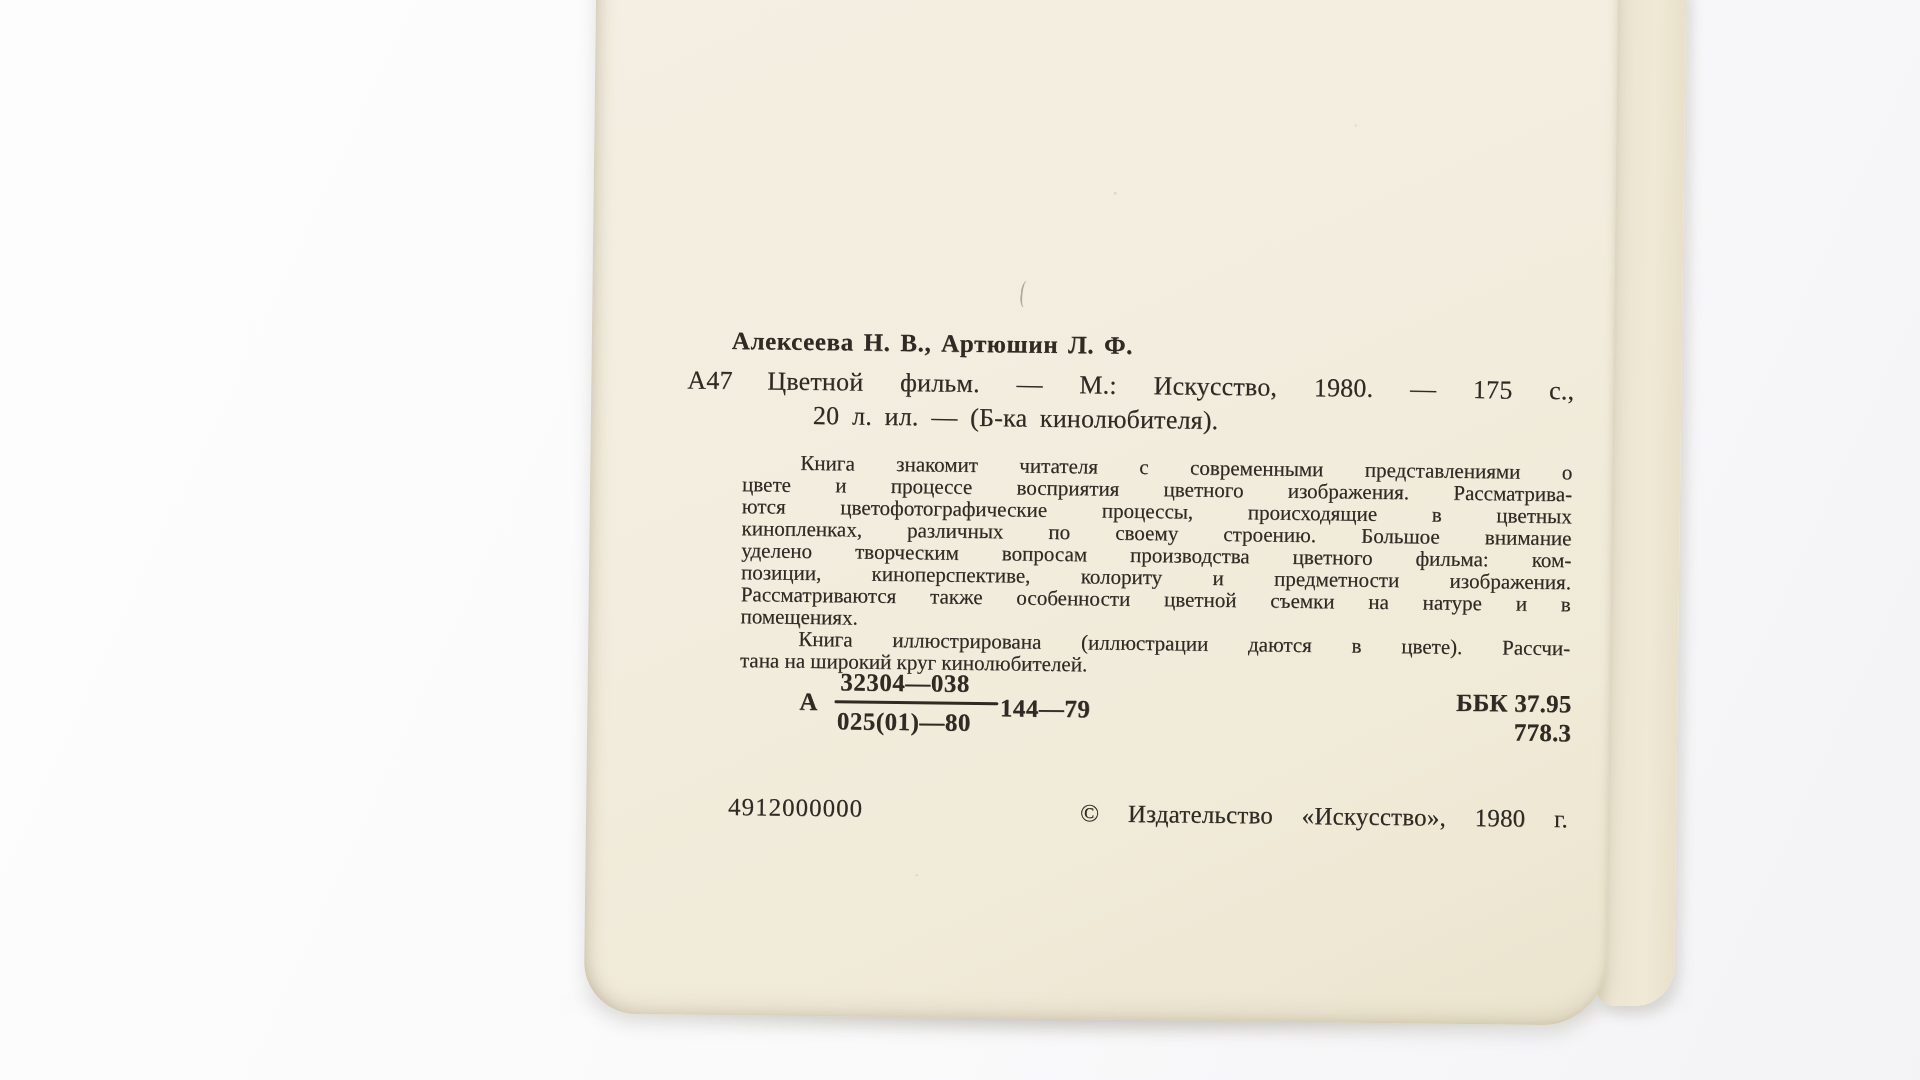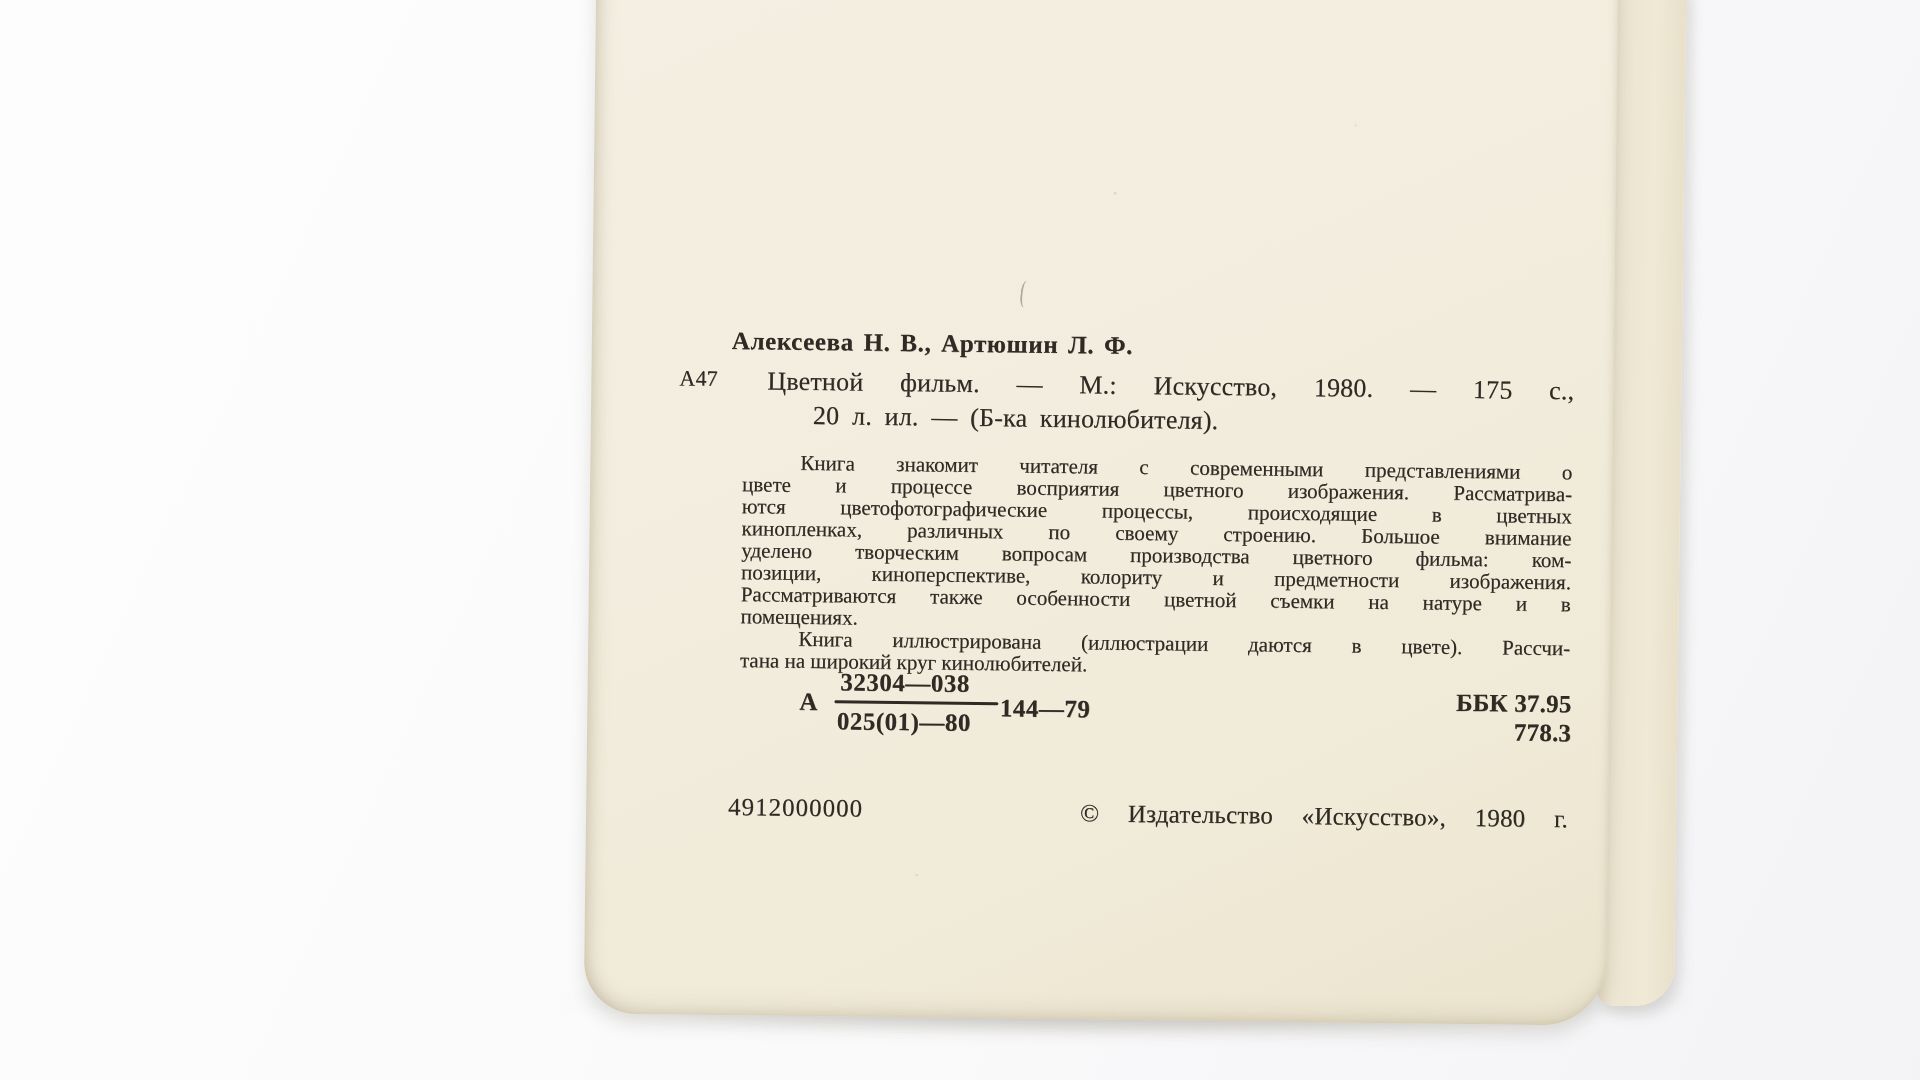--- a/index.html
+++ b/index.html
@@ -45,21 +45,21 @@
 
   .txt {
     position:absolute;
     color:#2f2b24;
     letter-spacing:0.2px;
     text-shadow: 0.3px 0.3px 0.4px rgba(47,43,36,0.5);
     white-space:nowrap;
   }
 
   .author   { left:140px; top:360px; font-size:25px; font-weight:bold; word-spacing:3px; letter-spacing:0.6px; }
-  .code     { left:88px;  top:399px; font-size:22px;text-align:right; }
+  .code     { left:96px;  top:399px; font-size:26px;text-align:right; }
   .biblio1  { left:176px; top:399px; width:807px; font-size:26px;
               text-align:justify; text-align-last:justify; white-space:normal; }
   .biblio2  { left:222px; top:433px; font-size:26px; word-spacing:6px; }
 
   .annot    { position:absolute; left:152px; top:484px; width:830px;
               font-size:21px; line-height:22px; }
   .annot .line { text-align:justify; text-align-last:justify;
                  color:#2f2b24; text-shadow:0.3px 0.3px 0.4px rgba(47,43,36,0.5); }
   .annot .line.first { text-indent:58px; }
   .annot .line.plain { text-align-last:left; }

